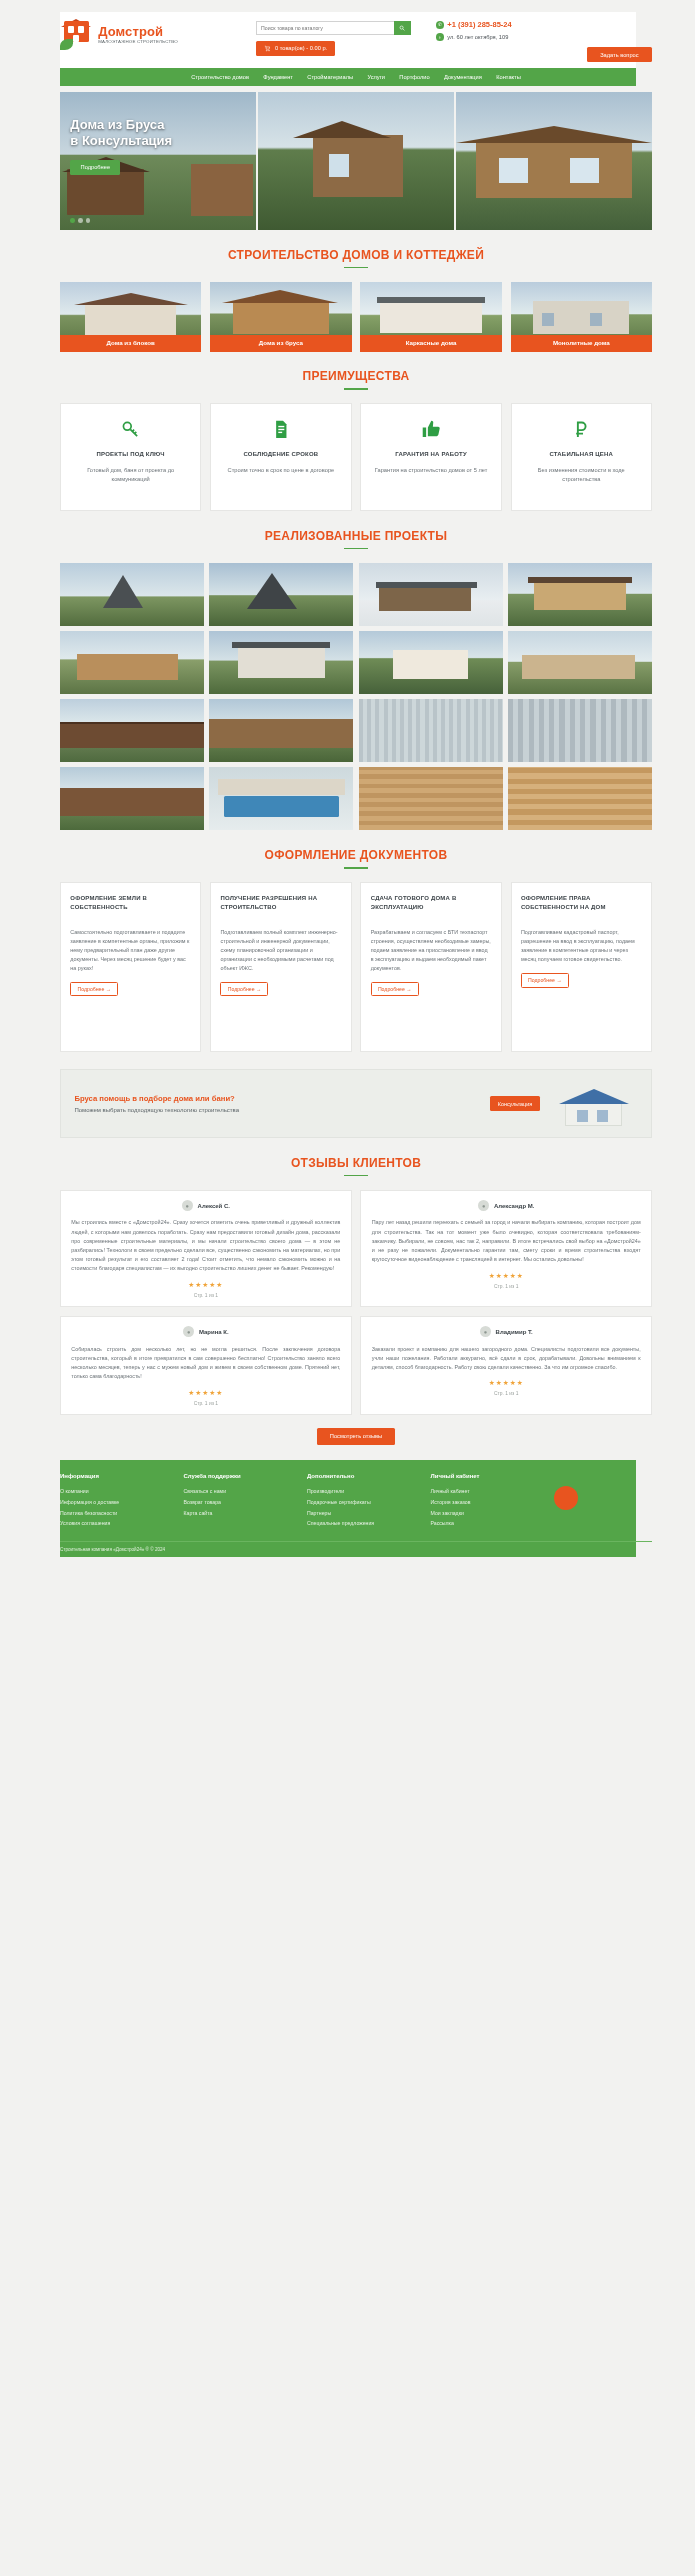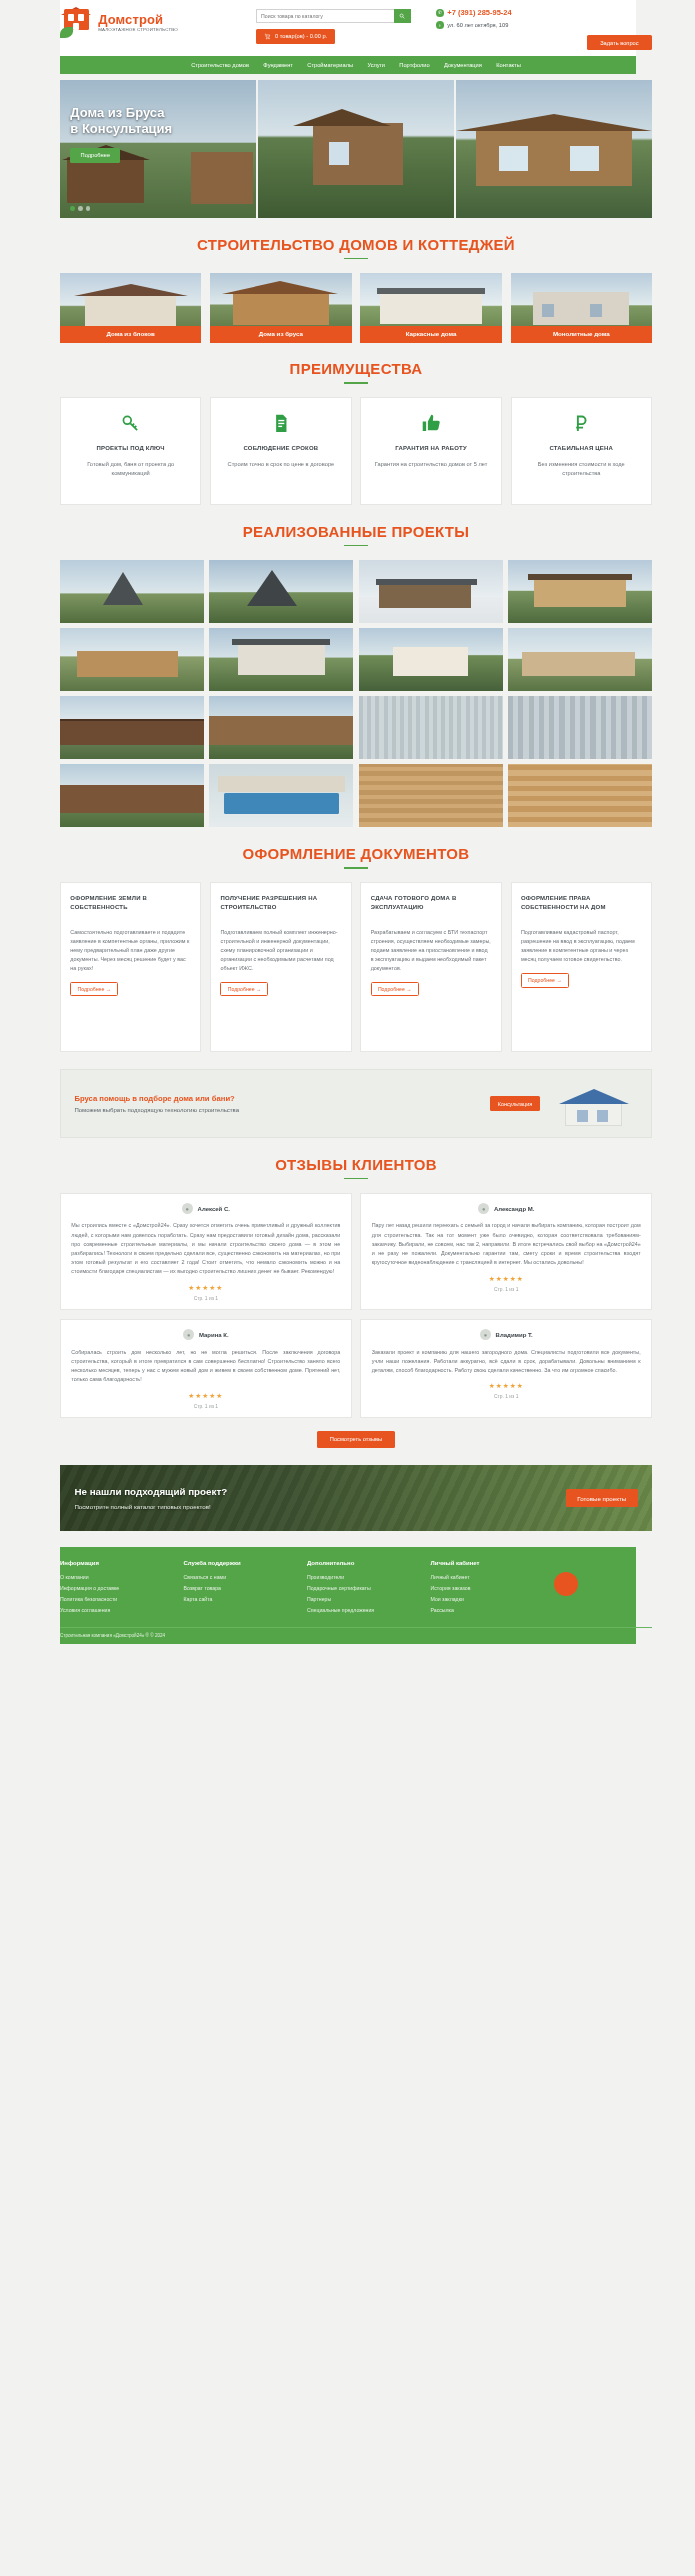--- a/index.html
+++ b/index.html
@@ -3,21 +3,21 @@
 <meta charset="utf-8">
 <style>
   * { box-sizing: border-box; margin: 0; padding: 0; }
   body {
     font-family: "Liberation Sans", sans-serif;
     background: #f2f2f0;
     width: 696px;
     color: #333;
     -webkit-font-smoothing: antialiased;
   }
-  .page { width: 576px; margin: 0 auto; background: #f2f2f0; }
+  .page { width: 576px; margin: 12px auto; background: #f2f2f0; }
   .wrap { width: 592px; margin: 0 auto; }
 
   
   .topbar { background: #fff; padding: 7.2px 0 5.2px; }
   .topbar-inner { display: flex; align-items: flex-start; }
   .logo { display: flex; align-items: center; gap: 5.2px; width: 196px; }
   .logo-mark {
     width: 33px; height: 31px; position: relative; flex: 0 0 33px;
   }
   .logo-house {
@@ -109,21 +109,21 @@
   }
   .hero-dots {
     position: absolute; left: 10.3px; bottom: 7.2px; display: flex; gap: 3.1px;
   }
   .dot { width: 4.6px; height: 4.6px; border-radius: 50%; background: rgba(255,255,255,.55); }
   .dot.on { background: #53a548; }
 
   
   .sec { padding: 17.5px 0 0; }
   .sec-title {
-    text-align: center; color: #e8541f; font-size: 15px; font-weight: bold;
+    text-align: center; color: #e8541f; font-size: 12px; font-weight: bold;
     letter-spacing: 0.3px; text-transform: uppercase;
   }
   .sec-rule {
     width: 24px; height: 1.5px; background: #53a548; margin: 5.2px auto 0;
   }
 
   
   .cats { display: grid; grid-template-columns: repeat(4,1fr); gap: 8.8px; margin-top: 13.4px; }
   .cat { position: relative; height: 70px; overflow: hidden; }
   .cat-label {
@@ -272,21 +272,21 @@
                 <circle cx="18" cy="20" r="1.6"></circle>
             </svg>
             <span>0 товар(ов) - 0.00 р.</span>
           </button>
         </div>
       </div>
 
       <div class="contacts">
         <div class="phone-row">
           <span class="phone-ico">✆</span>
-          <span class="phone">+7 (391) 285-95-24</span>
+          <span class="phone">+1 (391) 285-85-24</span>
         </div>
         <div class="addr-row">
           <span class="addr-ico">⌖</span>
           <span class="addr">ул. 60 лет октября, 109</span>
         </div>
         <button class="ask-btn">Задать вопрос</button>
       </div>
 
     </div>
   </div>
@@ -608,33 +608,20 @@
           <div class="rev-pg">Стр. 1 из 1</div>
         </div>
       </div>
 
       <div class="revs-btn-row">
         <button class="revs-btn">Посмотреть отзывы</button>
       </div>
     </div>
   </div>
 
-  <div class="wrap">
-    <div class="cta">
-      <div class="sky" style="background:linear-gradient(90deg,#2f3f24 0%,#3d5130 40%,#55703d 70%,#6b8a4a 100%);"></div>
-      <div style="position:absolute;inset:0;background:repeating-linear-gradient(115deg,rgba(255,255,255,.03) 0 6.2px,rgba(0,0,0,.05) 6.2px 12.4px);"></div>
-      <div class="cta-in">
-        <div class="cta-txt">
-          <div class="cta-t">Не нашли подходящий проект?</div>
-          <div class="cta-s">Посмотрите полный каталог типовых проектов!</div>
-        </div>
-        <button class="cta-btn">Готовые проекты</button>
-      </div>
-    </div>
-  </div>
 
   <div class="footer">
     <div class="wrap">
       <div class="f-grid">
 
         <div>
           <div class="f-h">Информация</div>
           <div class="f-li">О компании</div>
           <div class="f-li">Информация о доставке</div>
           <div class="f-li">Политика безопасности</div>

